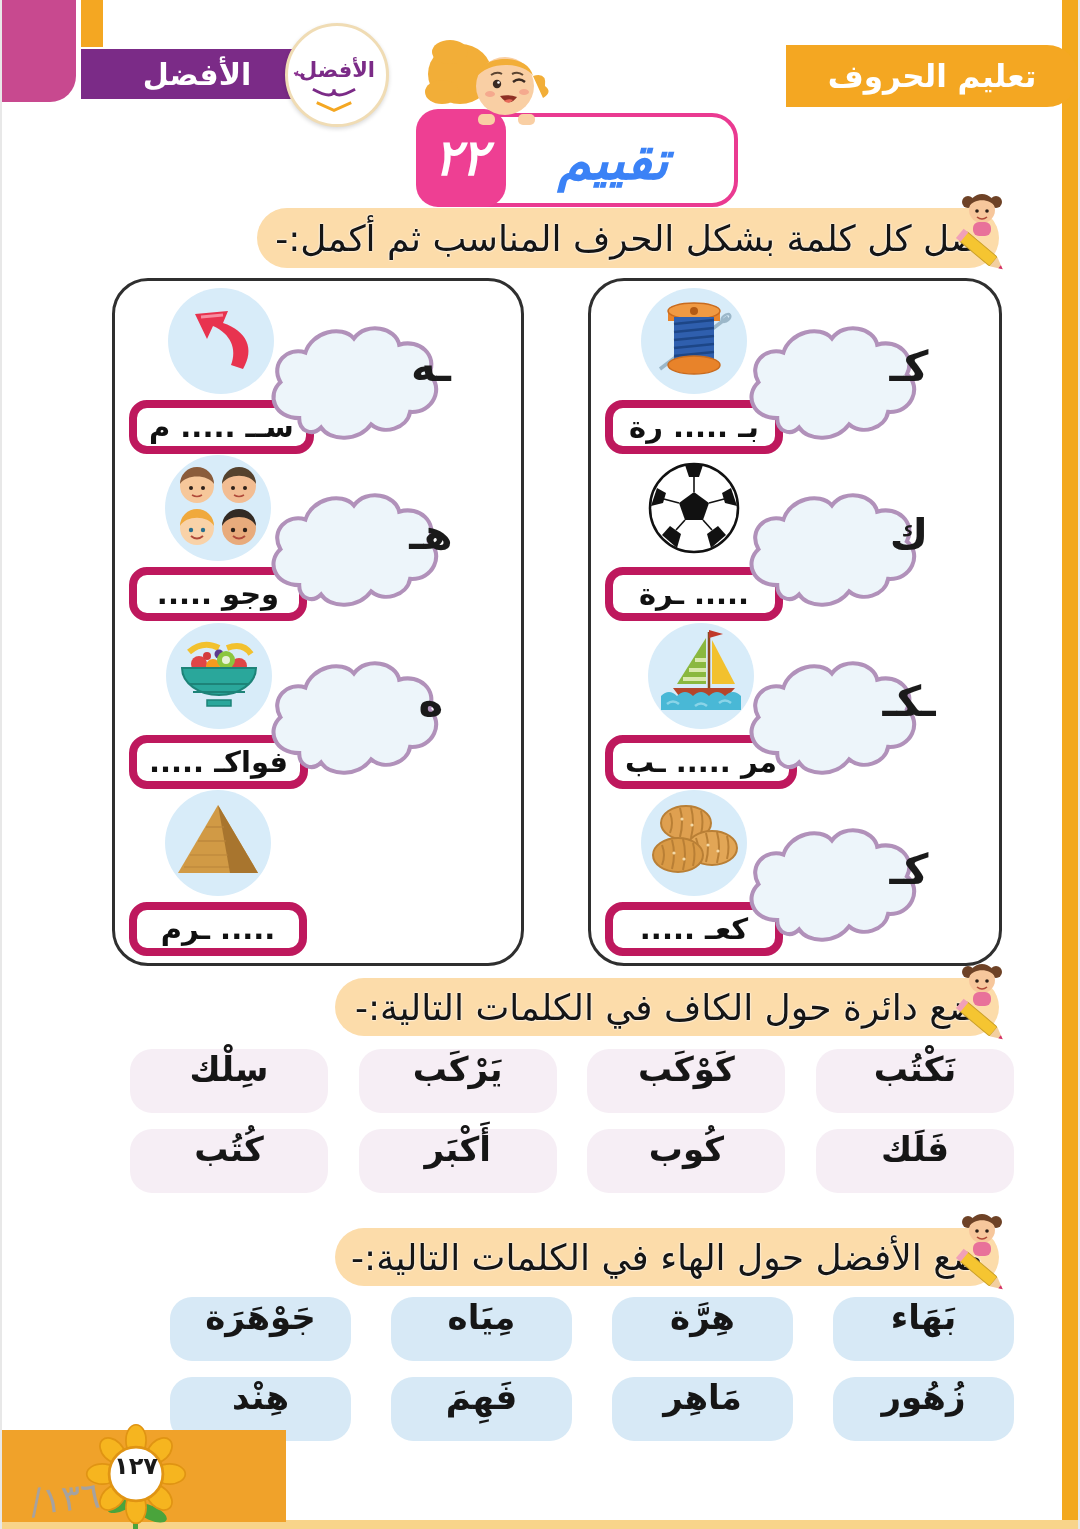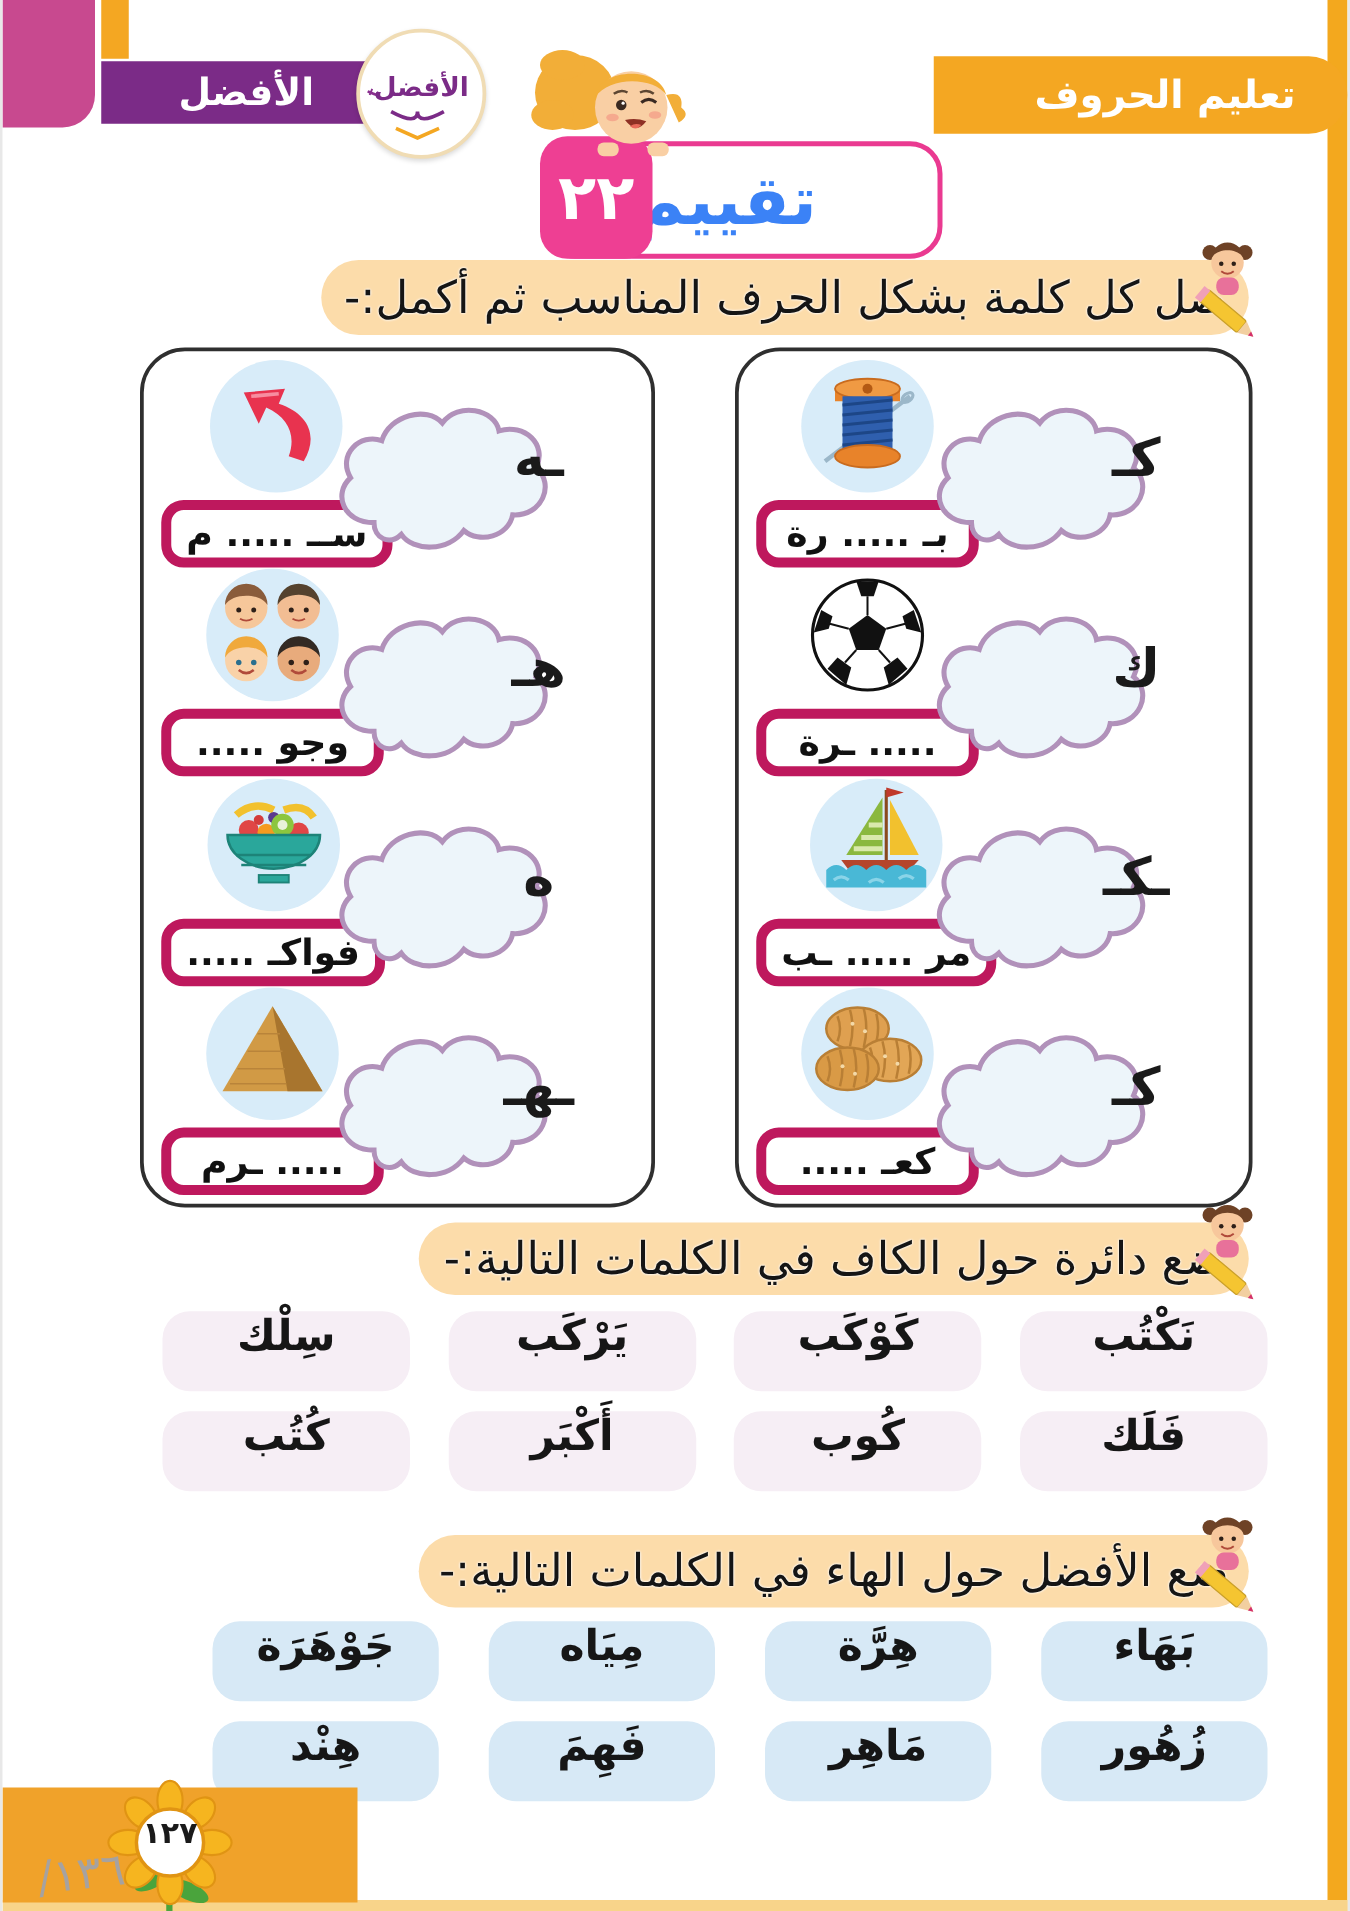--- a/index.html
+++ b/index.html
@@ -14,26 +14,26 @@
   .bottom-strip{left:0;bottom:0;width:100%;height:9px;background:#f8d48a;}
   
   .corner-magenta{left:0;top:0;width:74px;height:102px;background:#c8498f;border-radius:0 0 26px 0;}
   .corner-yellow{left:79px;top:0;width:22px;height:47px;background:#f4a722;}
   .ribbon-purple{left:79px;top:49px;width:232px;height:50px;background:#7b2b87;
     display:flex;align-items:center;justify-content:center;}
   .ribbon-purple span{color:#fff;font-size:30px;font-weight:bold;}
   .logo{left:283px;top:23px;width:98px;height:98px;border-radius:50%;background:#fff;
     border:3px solid #f0dcb4;box-shadow:0 2px 4px rgba(0,0,0,.15);z-index:5;}
   .badge-right{right:0;top:45px;width:292px;height:62px;background:#f4a722;
-    border-radius:0 34px 34px 0;display:flex;align-items:center;justify-content:center;z-index:2;padding-left:39px;}
+    border-radius:0 34px 34px 0;display:flex;align-items:center;justify-content:center;z-index:2;}
   .badge-right span{color:#fff;font-size:31px;font-weight:bold;}
   
   .girl-mascot{left:418px;top:26px;width:150px;height:120px;z-index:6;}
-  .banner{left:432px;top:113px;width:312px;height:86px;background:#fff;
-    border:4px solid #ea3a91;border-radius:26px;z-index:5;display:flex;align-items:center;justify-content:flex-end;}
+  .banner{left:416px;top:113px;width:312px;height:86px;background:#fff;
+    border:4px solid #ea3a91;border-radius:26px;z-index:5;display:flex;align-items:center;justify-content:center;font-style:italic;}
   .banner-num{position:absolute;left:-6px;top:-8px;width:90px;height:98px;background:#ee3f93;
     border-radius:22px;display:flex;align-items:center;justify-content:center;}
   .banner-num span{color:#fff;font-size:50px;font-weight:bold;}
   .banner-title{margin-left:70px;color:#3b82f6;font-size:54px;font-weight:bold;}
   
   .instr{background:#fcdcaa;border-radius:30px;display:flex;align-items:center;justify-content:center;z-index:3;}
   .instr .txt{color:#151515;font-size:36px;font-weight:400;
     text-shadow:0 0 2px #fff,0 0 2px #fff;white-space:nowrap;}
   .instr .gp{position:absolute;left:auto;right:-14px;top:-18px;width:62px;height:86px;}
   .instr1{left:255px;top:208px;width:742px;height:60px;}
@@ -404,26 +404,20 @@
                 <line x1="30" y1="48" x2="58" y2="48"></line>
               <line x1="22" y1="62" x2="60" y2="62"></line>
                 <line x1="16" y1="74" x2="61" y2="74"></line>
             </g>
           </svg>
         </div>
         <div class="word-box">
           <span>..... ـرم</span>
         </div>
       </div>
-      <div class="cloud">
-        <svg>
-            <use href="#sym-cloud"></use>
-          </svg>
-        <span class="letter">ـهـ</span>
-      </div>
     </div>
   </div>
 
   <div class="abs instr instr2">
     <span class="txt">ضع دائرة حول الكاف في الكلمات التالية:-</span>
     <svg class="gp">
         <use href="#sym-girl-pencil"></use>
       </svg>
   </div>
   <div class="abs chip-row kaf-row1">

